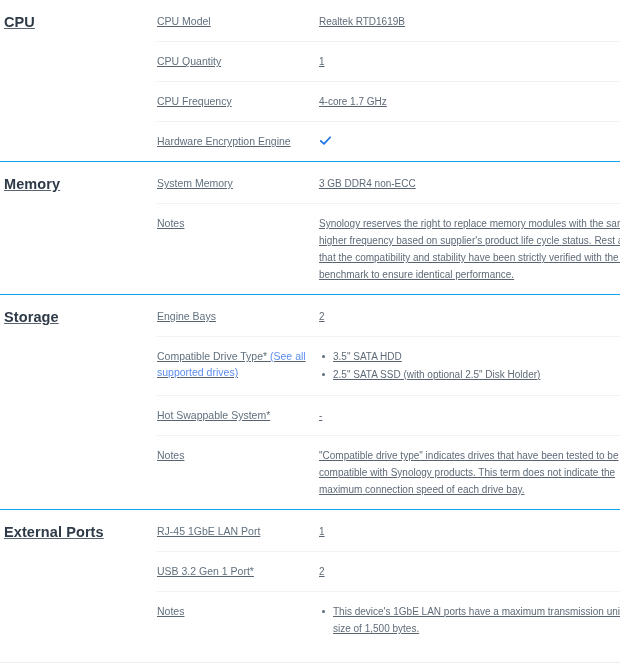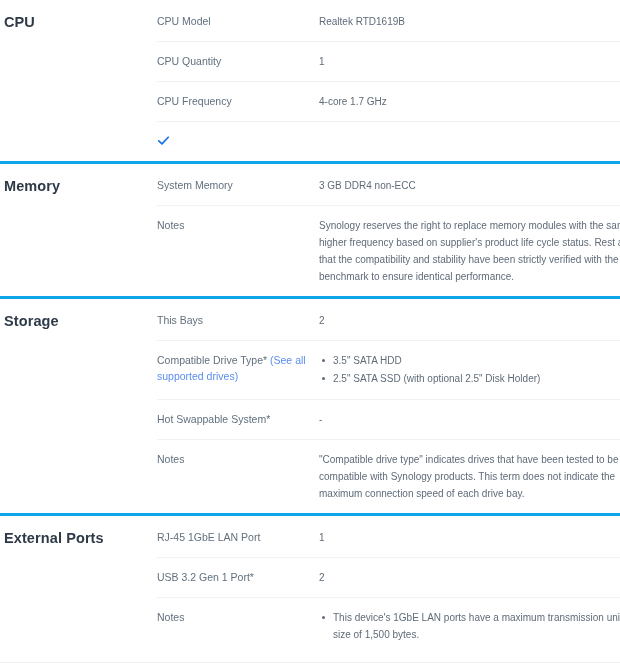--- a/index.html
+++ b/index.html
@@ -15,28 +15,29 @@
     font-family: "Liberation Sans", sans-serif;
     color: #5a6470;
     -webkit-font-smoothing: antialiased;
   }
 
   .spec-sheet {
     width: 620px;
     height: 669px;
     overflow: hidden;
     position: relative;
+    text-decoration: underline;
   }
 
   
   .spec-section {
     display: flex;
     align-items: flex-start;
     width: 620px;
-    border-top: 3px solid #0ea5e9;
+    border-top: 1px solid #0ea5e9;
   }
   .spec-section.first { border-top: none; }
 
   .section-title {
     width: 157px;
     flex: 0 0 157px;
     font-size: 14.5px;
     font-weight: bold;
     color: #2e3a47;
     padding-top: 13px;
@@ -153,20 +154,21 @@
         <div class="row-value">1</div>
       </div>
 
 
       <div class="spec-row">
         <div class="row-label">CPU Frequency</div>
         <div class="row-value">4-core 1.7 GHz</div>
       </div>
 
       <div class="spec-row">
+        <div class="row-label">Hardware Encryption Engine</div>
         <div class="row-value">
           <span class="check-icon">
             <svg viewBox="0 0 16 16" width="13" height="13" aria-hidden="true">
               <path d="M2.2 8.4 L6.1 12.2 L13.8 4.0" fill="none" stroke="#1a73e8" stroke-width="2.1" stroke-linecap="round" stroke-linejoin="round"></path>
             </svg>
           </span>
         </div>
       </div>
 
     </div>
@@ -187,21 +189,21 @@
       </div>
 
     </div>
   </div>
 
   <div class="spec-section">
     <div class="section-title">Storage</div>
     <div class="section-rows">
 
       <div class="spec-row first-row">
-        <div class="row-label">This Bays</div>
+        <div class="row-label">Engine Bays</div>
         <div class="row-value">2</div>
       </div>
 
       <div class="spec-row">
         <div class="row-label"><span>Compatible Drive Type* </span><span class="link">(See all supported drives)</span></div>
         <div class="row-value">
           <ul>
             <li>3.5" SATA HDD</li>
             <li>2.5" SATA SSD (with optional 2.5" Disk Holder)</li>
           </ul>

